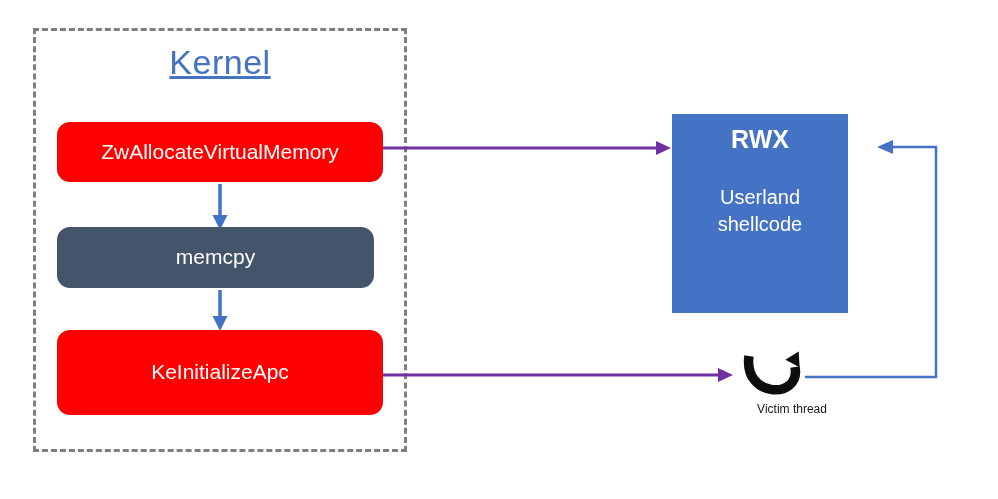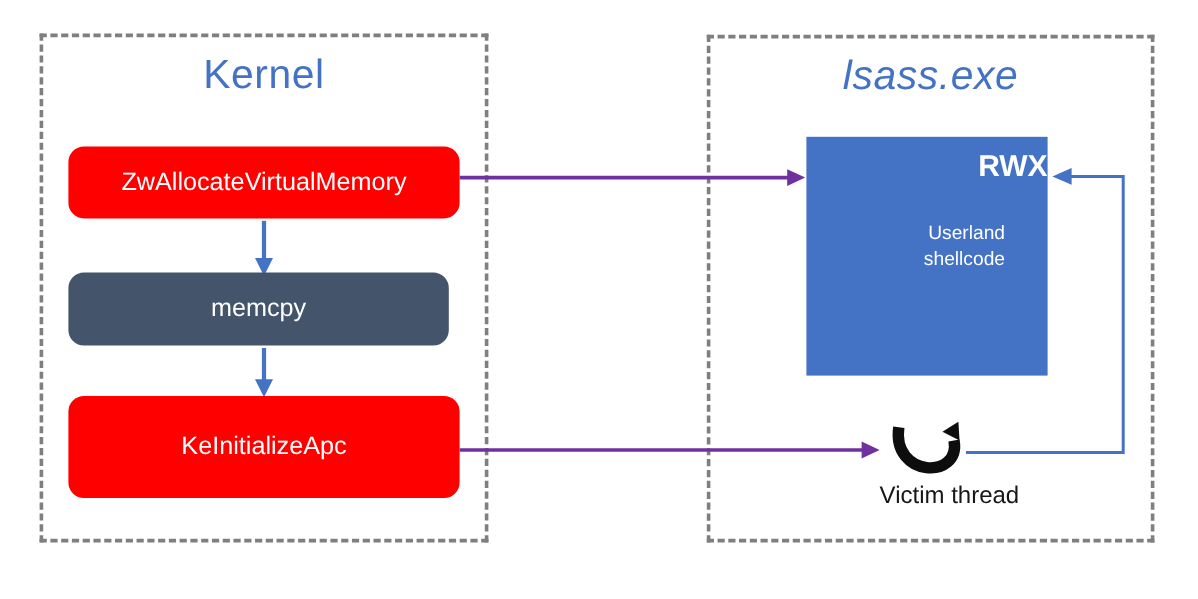--- a/index.html
+++ b/index.html
@@ -26,63 +26,64 @@
     background:transparent;
   }
   .panel-kernel{left:33px;top:28px;width:374px;height:424px;}
   .panel-lsass{left:589px;top:29px;width:373px;height:423px;}
   .panel-title{
     position:absolute;left:0;right:0;top:12px;
     text-align:center;
     color:var(--accent-blue);
     font-size:34px;
     letter-spacing:0.5px;
+    text-decoration:underline;
   }
   .panel-title.italic{font-style:italic;}
   .node{
     position:absolute;
     border-radius:13px;
     color:#ffffff;
     font-size:21px;
     display:flex;align-items:center;justify-content:center;
     flex-direction:column;
     text-align:center;
     line-height:1.35;
     z-index:2;
   }
   .node-red{background:var(--node-red);}
   .node-slate{background:var(--node-slate);}
   .node-zw{left:57px;top:122px;width:326px;height:60px;}
   .node-memcpy{left:57px;top:227px;width:317px;height:61px;}
   .node-keapc{left:57px;top:330px;width:326px;height:85px;justify-content:center;}
   .rwx-box{
     position:absolute;
-    left:672px;top:114px;width:201px;height:199px;
+    left:672px;top:114px;width:176px;height:199px;
     background:var(--accent-blue);
     color:#ffffff;
-    text-align:right;
+    text-align:center;
     z-index:2;
   }
   .rwx-heading{
     margin-top:11px;
     font-size:25px;
     font-weight:bold;
   }
   .rwx-body{
     margin:30px auto 0 auto;
     width:130px;
-    font-size:16px;
+    font-size:20px;
     line-height:1.35;
   }
   .victim-label{
     position:absolute;
-    left:733px;top:402px;width:160px;
-    text-align:left;
+    left:712px;top:402px;width:160px;
+    text-align:center;
     color:var(--label-black);
-    font-size:20px;
+    font-size:12px;
     z-index:2;
   }
   svg.overlay{
     position:absolute;left:0;top:0;
     width:998px;height:499px;
     z-index:1;
   }
   .stroke-blue{stroke:var(--accent-blue);fill:none;}
   .fill-blue{fill:var(--accent-blue);stroke:none;}
   .stroke-purple{stroke:var(--arrow-purple);fill:none;}
@@ -137,23 +138,20 @@
   </div>
 
   <div class="node node-slate node-memcpy">
     <span>memcpy</span>
   </div>
 
   <div class="node node-red node-keapc">
     <span>KeInitializeApc</span>
   </div>
 
-  <div class="panel panel-lsass">
-    <div class="panel-title italic">lsass.exe</div>
-  </div>
 
   <div class="rwx-box">
     <div class="rwx-heading">RWX</div>
     <div class="rwx-body">Userland shellcode</div>
   </div>
 
   <div class="victim-label">Victim thread</div>
 
 </div>
 

